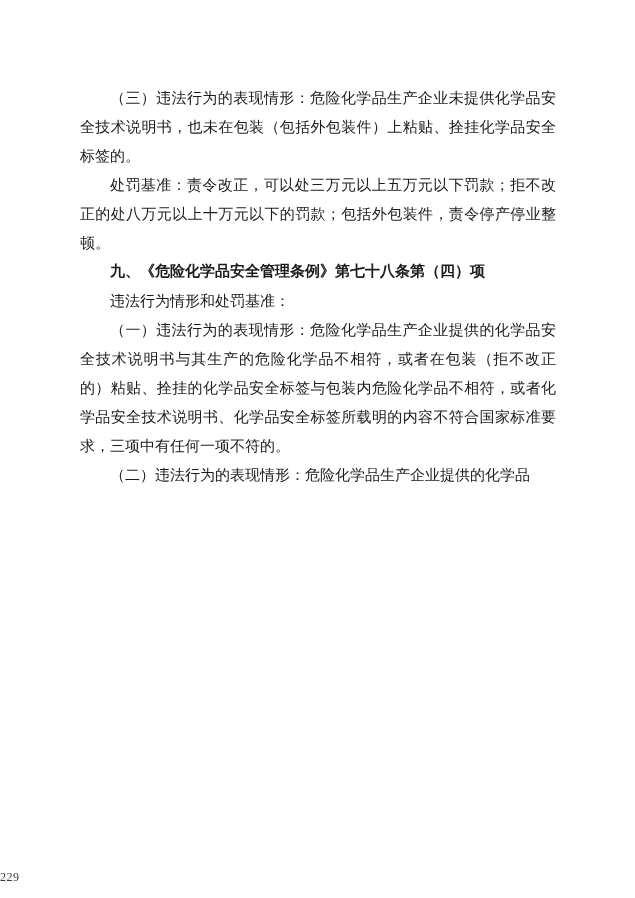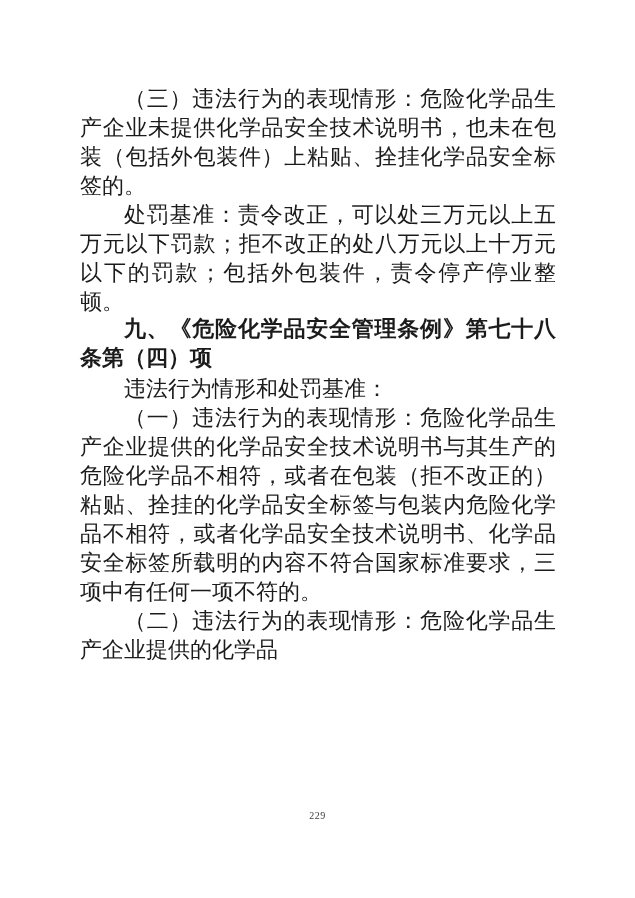--- a/index.html
+++ b/index.html
@@ -17,38 +17,37 @@
     color: #1b1b1b;
   }
   .content {
     position: absolute;
     top: 84px;
     left: 80px;
     width: 476px;
   }
   .para {
     margin: 0;
-    font-size: 22px;
+    font-size: 15px;
     line-height: 29px;
     text-align: justify;
     text-justify: inter-ideograph;
     text-indent: 2em;
     word-break: break-all;
   }
   .heading {
     font-weight: bold;
     font-family: Liberation Mono, monospace;
   }
   .page-number {
     position: absolute;
-    top: 809px;
+    top: 870px;
     left: 0;
     width: 100%;
-    text-align: center;
-    font-size: 10px;
+    font-size: 12px;
     line-height: 14px;
     color: #3c3c3c;
     letter-spacing: 0.5px;
   }
 </style>
 </head>
 <body>
 
 <div class="page">
   <div class="content">

